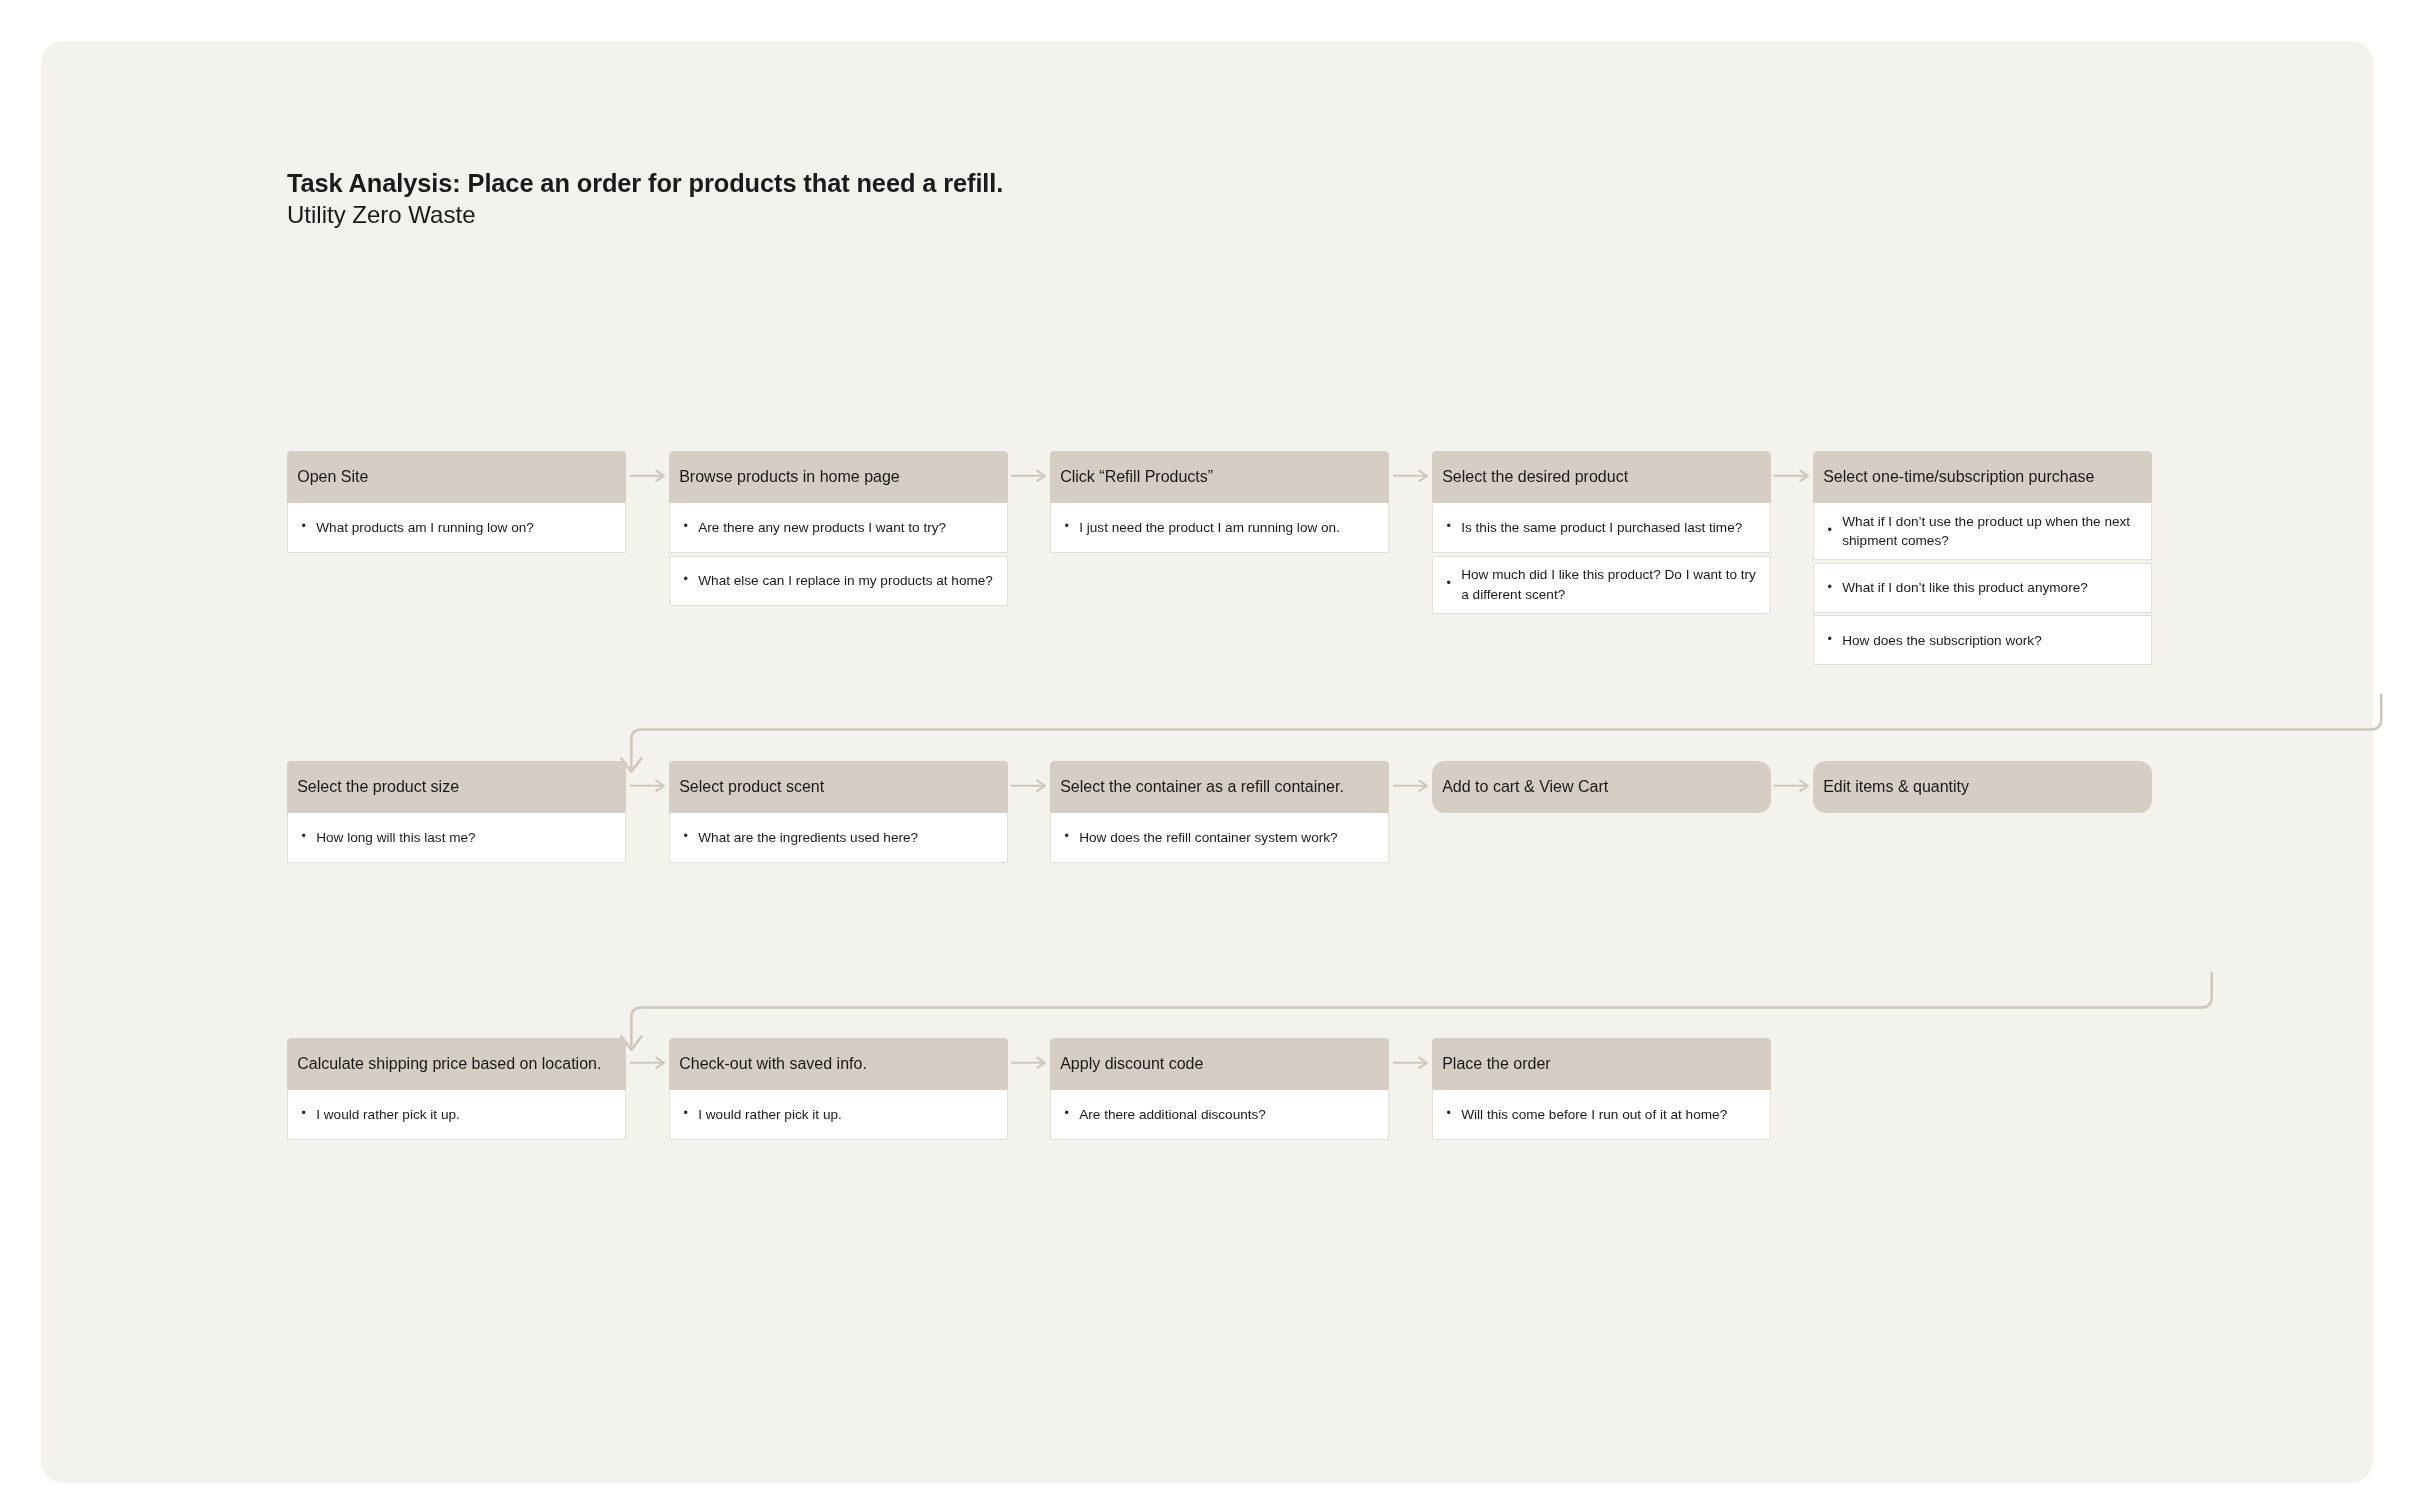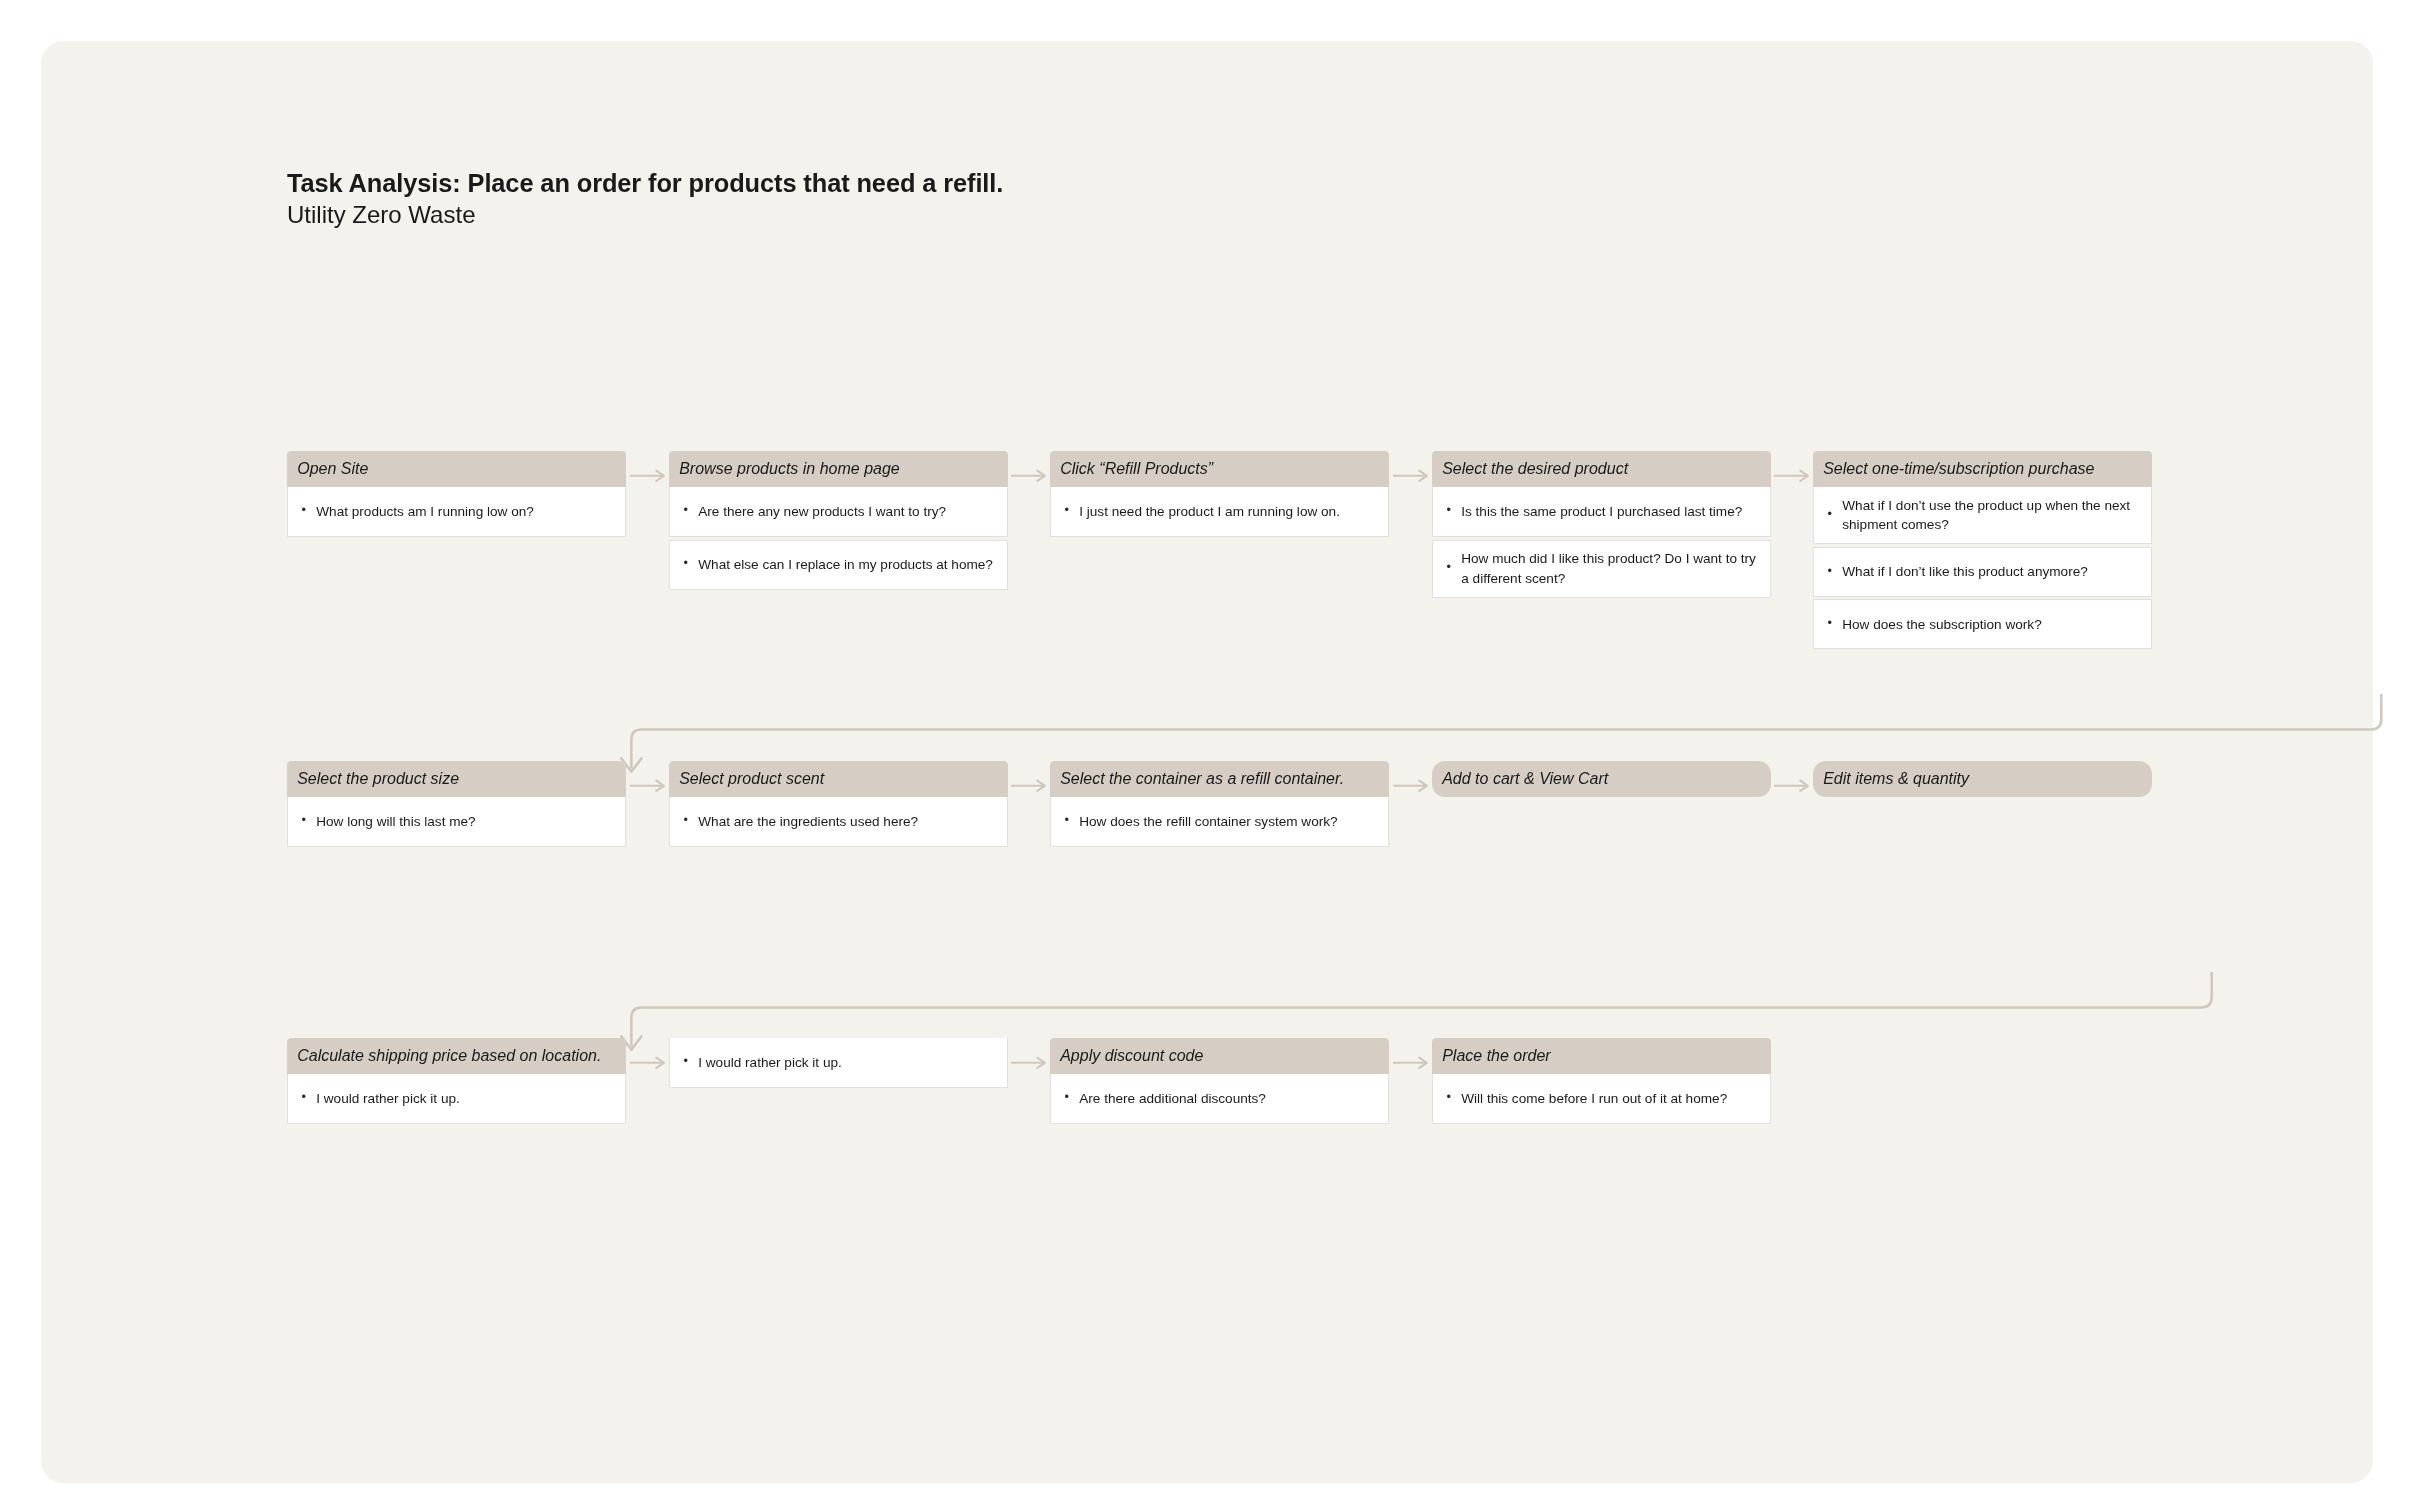--- a/index.html
+++ b/index.html
@@ -36,26 +36,25 @@
   .card { position: absolute; top: 0; width: 339px; }
   .col-0 { left: 0px; }
   .col-1 { left: 382px; }
   .col-2 { left: 763px; }
   .col-3 { left: 1145px; }
   .col-4 { left: 1526px; }
 
   .card-header {
     background: #d6cec4;
     border-radius: 4.2px 4.2px 0 0;
-    height: 36px;
+    height: 52px;
     display: flex; align-items: center;
     padding: 0 10.2px;
     font-size: 16px; color: #1a1a1a;
     line-height: 1.25;
-    font-style: italic;
   }
   .card-header.solo { border-radius: 13px; }
 
   .bullets { margin-top: 0; }
   .bullet-row {
     background: #ffffff;
     border: 0.8px solid #e2e0db;
     border-top: none;
     min-height: 50px;
     display: flex; align-items: center;
@@ -272,20 +271,21 @@
           </div>
         </div>
       </div>
 
       <svg class="arrow a0" viewBox="0 0 46 16">
         <line x1="0" y1="8" x2="38" y2="8" stroke="#cfc7bb" stroke-width="2.5"></line>
         <path d="M 31 2 L 40 8 L 31 14" fill="none" stroke="#cfc7bb" stroke-width="2.5" stroke-linecap="round" stroke-linejoin="round"></path>
       </svg>
 
       <div class="card col-1">
+        <div class="card-header">Check-out with saved info.</div>
         <div class="bullets">
           <div class="bullet-row">
             <span class="bullet-dot">•</span>
             <span class="bullet-text">I would rather pick it up.</span>
           </div>
         </div>
       </div>
 
       <svg class="arrow a1" viewBox="0 0 46 16">
         <line x1="0" y1="8" x2="38" y2="8" stroke="#cfc7bb" stroke-width="2.5"></line>

